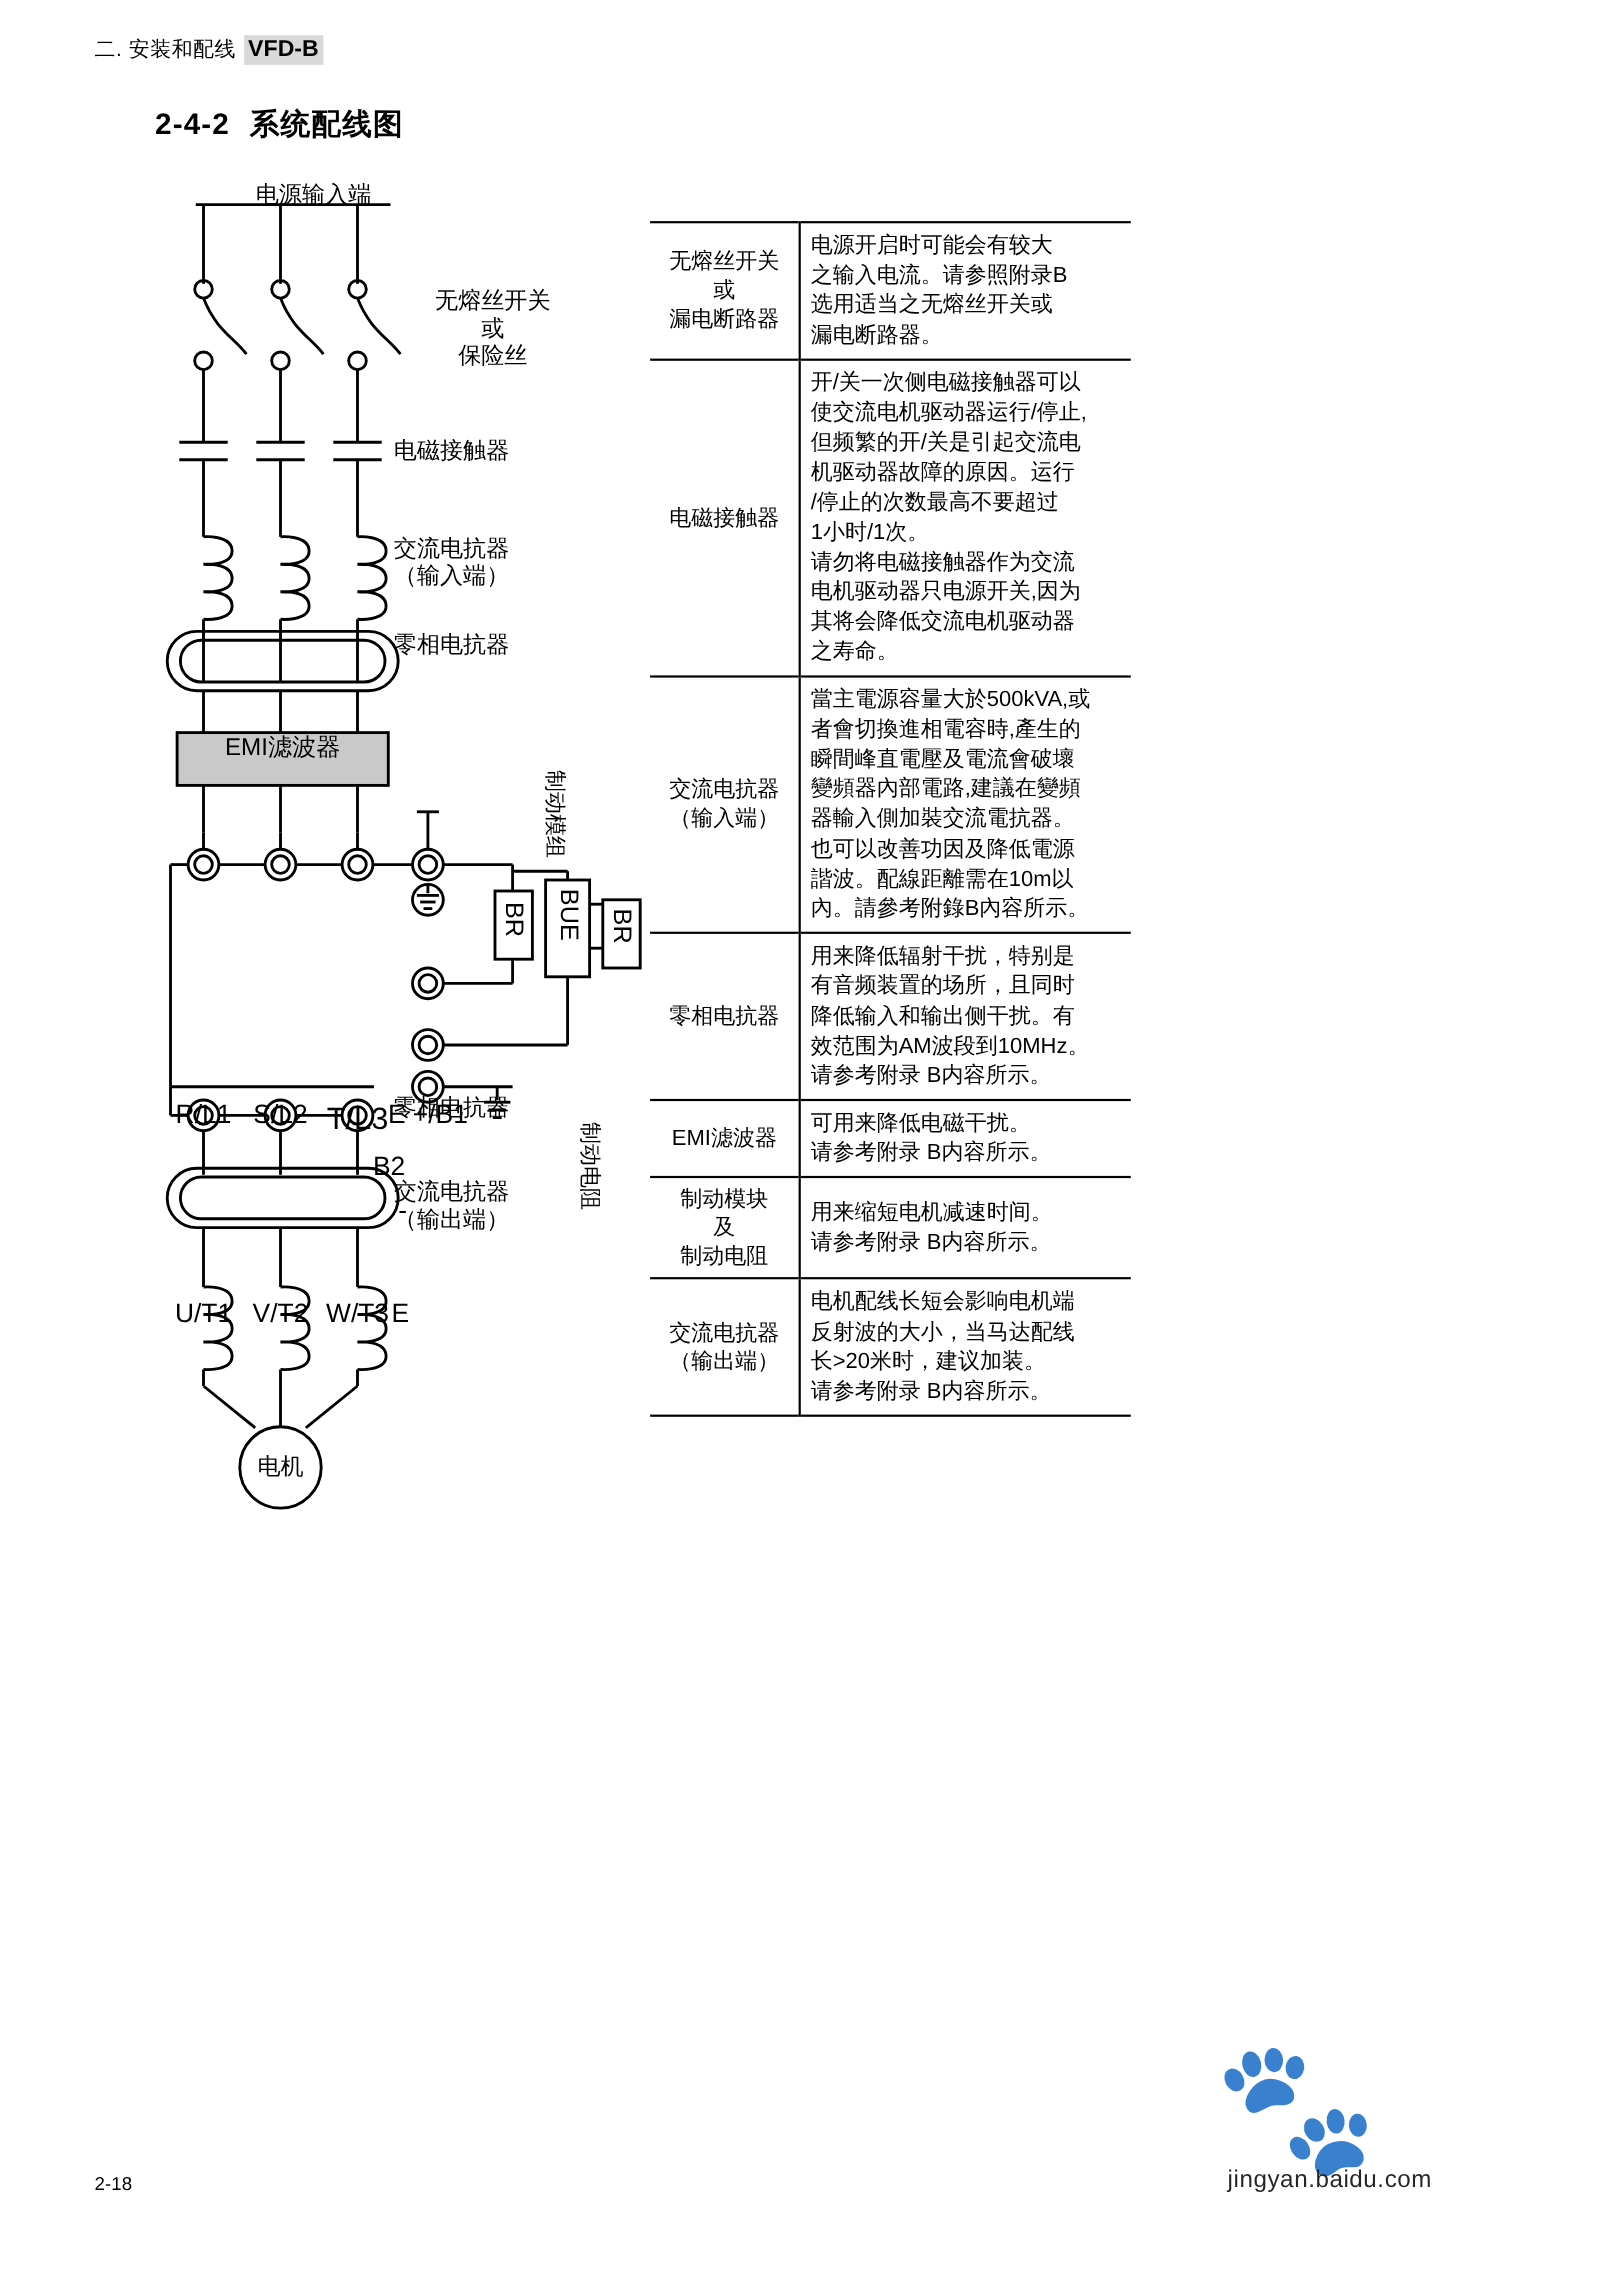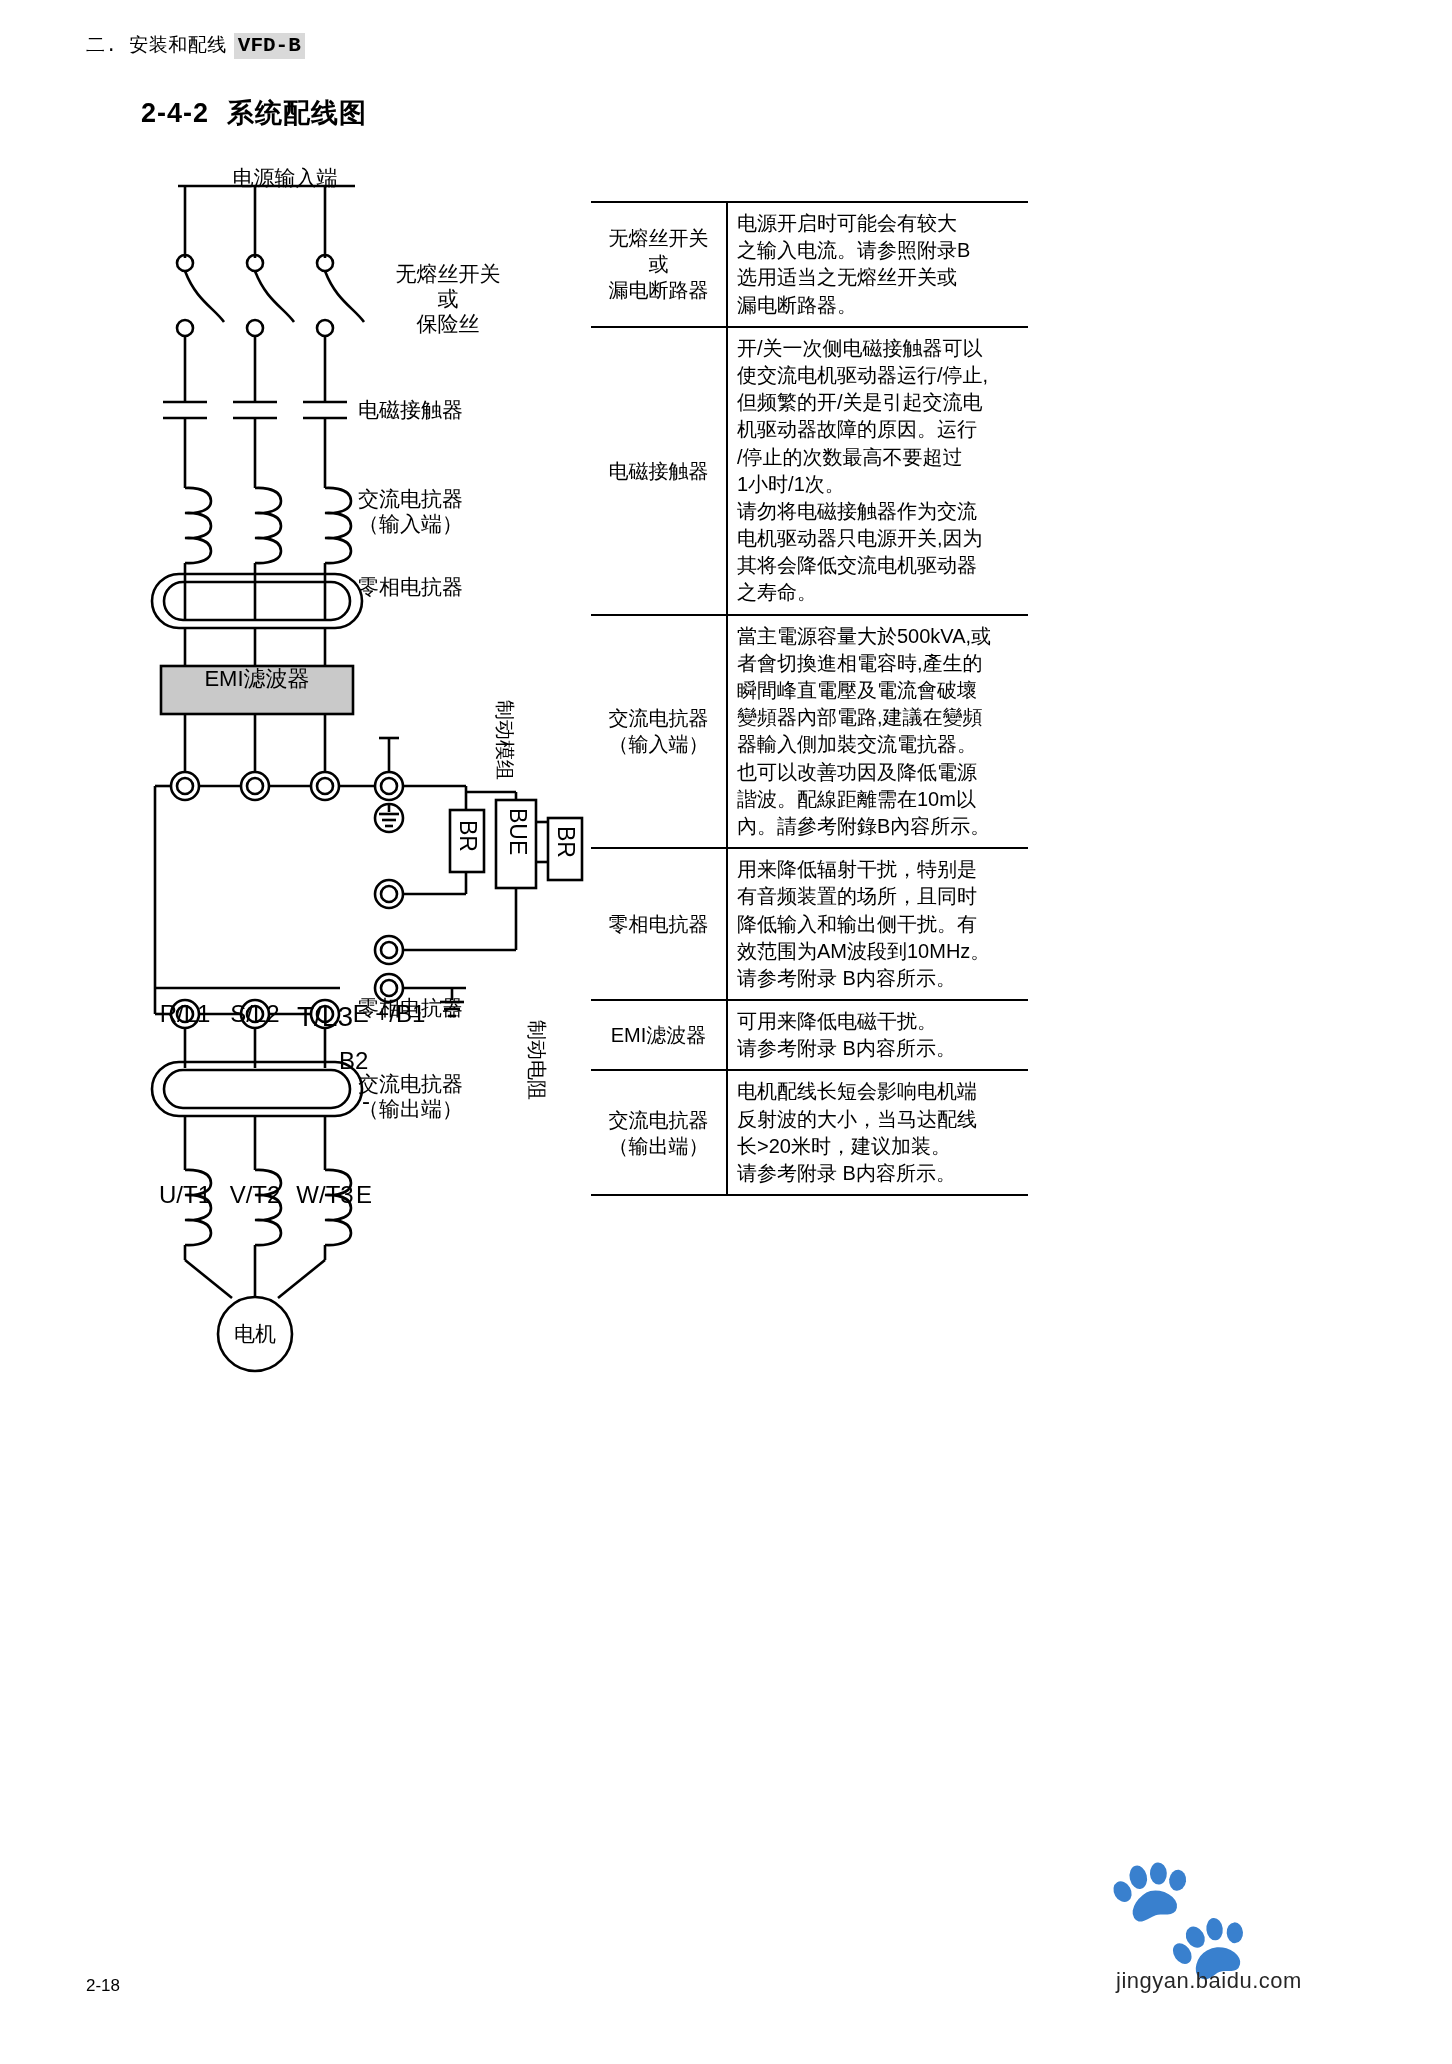--- a/index.html
+++ b/index.html
@@ -13,21 +13,20 @@
     overflow:hidden;
   }
   .page { position:absolute; inset:0; }
 
   
   .hdr {
     position:absolute; left:86px; top:32px;
     font-size:19px; letter-spacing:.5px;
     display:flex; align-items:baseline; gap:7px;
     white-space:nowrap;
-    font-family:Liberation Mono, monospace;
   }
   .hdr .cn { font-size:19px; }
   .hdr .model {
     background:#d9d9d9; padding:1px 4px 2px 4px;
     font-weight:bold; font-size:21px; letter-spacing:0px;
   }
 
   .sect-title {
     position:absolute; left:141px; top:95px;
     font-size:27px; font-weight:bold; letter-spacing:1px;
@@ -395,20 +394,27 @@
 降低输入和输出侧干扰。有
 效范围为AM波段到10MHz。
 请参考附录 B内容所示。</td>
         </tr>
       <tr>
           <td class="lab">EMI滤波器</td>
           <td class="desc">可用来降低电磁干扰。
 请参考附录 B内容所示。</td>
         </tr>
       <tr>
+          <td class="lab">制动模块
+及
+制动电阻</td>
+          <td class="desc">用来缩短电机减速时间。
+请参考附录 B内容所示。</td>
+        </tr>
+      <tr>
           <td class="lab">交流电抗器
 （输出端）</td>
           <td class="desc">电机配线长短会影响电机端
 反射波的大小，当马达配线
 长&gt;20米时，建议加装。
 请参考附录 B内容所示。</td>
         </tr>
     </tbody>
   </table>
 

